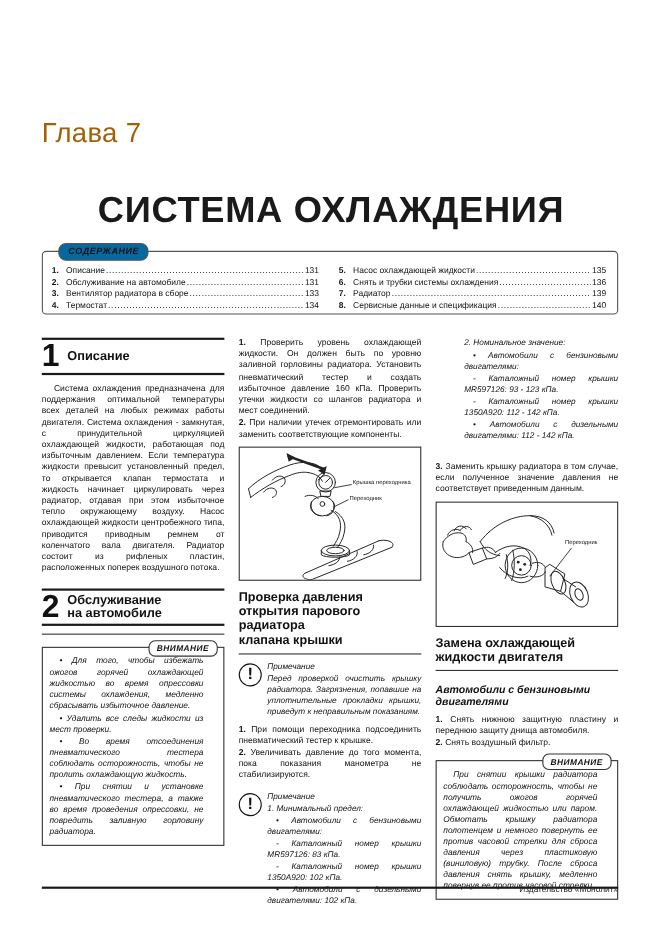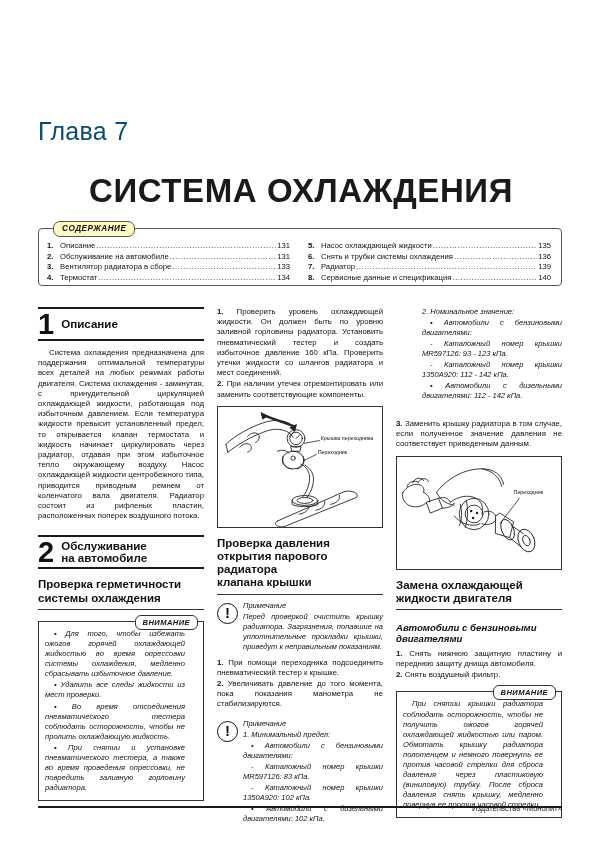--- a/index.html
+++ b/index.html
@@ -18,25 +18,25 @@
   .page {
     position: absolute;
     left: 0; top: 0;
     width: 600px; height: 849px;
   }
 
   
   .chapter-label {
     position: absolute;
     left: 38px;
-    top: 117px;
+    top: 107px;
     font-size: 25px;
     font-weight: 400;
     letter-spacing: 0.3px;
-    color: #0c4a6e;
+    color: #a16207;
   }
   .chapter-title {
     position: absolute;
     left: 46px;
     top: 172px;
     width: 510px;
     text-align: center;
     font-size: 33px;
     font-weight: bold;
     letter-spacing: 0.6px;
@@ -53,21 +53,21 @@
     border: 1.2px solid #555;
     border-radius: 4px;
     box-sizing: border-box;
   }
   .toc-tab {
     position: absolute;
     left: 14px;
     top: -8px;
     height: 14px;
     padding: 0 8px;
-    background: #fef9c3;
+    background: #0369a1;
     border: 1.2px solid #555;
     border-radius: 7px;
     font-size: 8.2px;
     font-weight: bold;
     font-style: italic;
     letter-spacing: 0.5px;
     line-height: 14px;
     color: #111;
     white-space: nowrap;
   }
@@ -392,24 +392,20 @@
       <div class="sec-inner">
         <div class="sec-num">2</div>
         <div class="sec-title">
           <div>Обслуживание</div>
           <div>на автомобиле</div>
         </div>
       </div>
       <div class="sec-rule-bot"></div>
     </div>
 
-    <div class="h2">
-      <div>Проверка герметичности</div>
-      <div>системы охлаждения</div>
-    </div>
     <div class="h2-rule"></div>
 
     <div class="warn">
       <div class="warn-tab">ВНИМАНИЕ</div>
       <p class="bullet">Для того, чтобы избежать ожогов горячей охлаждающей жидкостью во время опрессовки системы охлаждения, медленно сбрасывать избыточное давление.</p>
       <p class="bullet">Удалить все следы жидкости из мест проверки.</p>
       <p class="bullet">Во время отсоединения пневматического тестера соблюдать осторожность, чтобы не пролить охлаждающую жидкость.</p>
       <p class="bullet">При снятии и установке пневматического тестера, а также во время проведения опрессовки, не повредить заливную горловину радиатора.</p>
     </div>
   </div>

